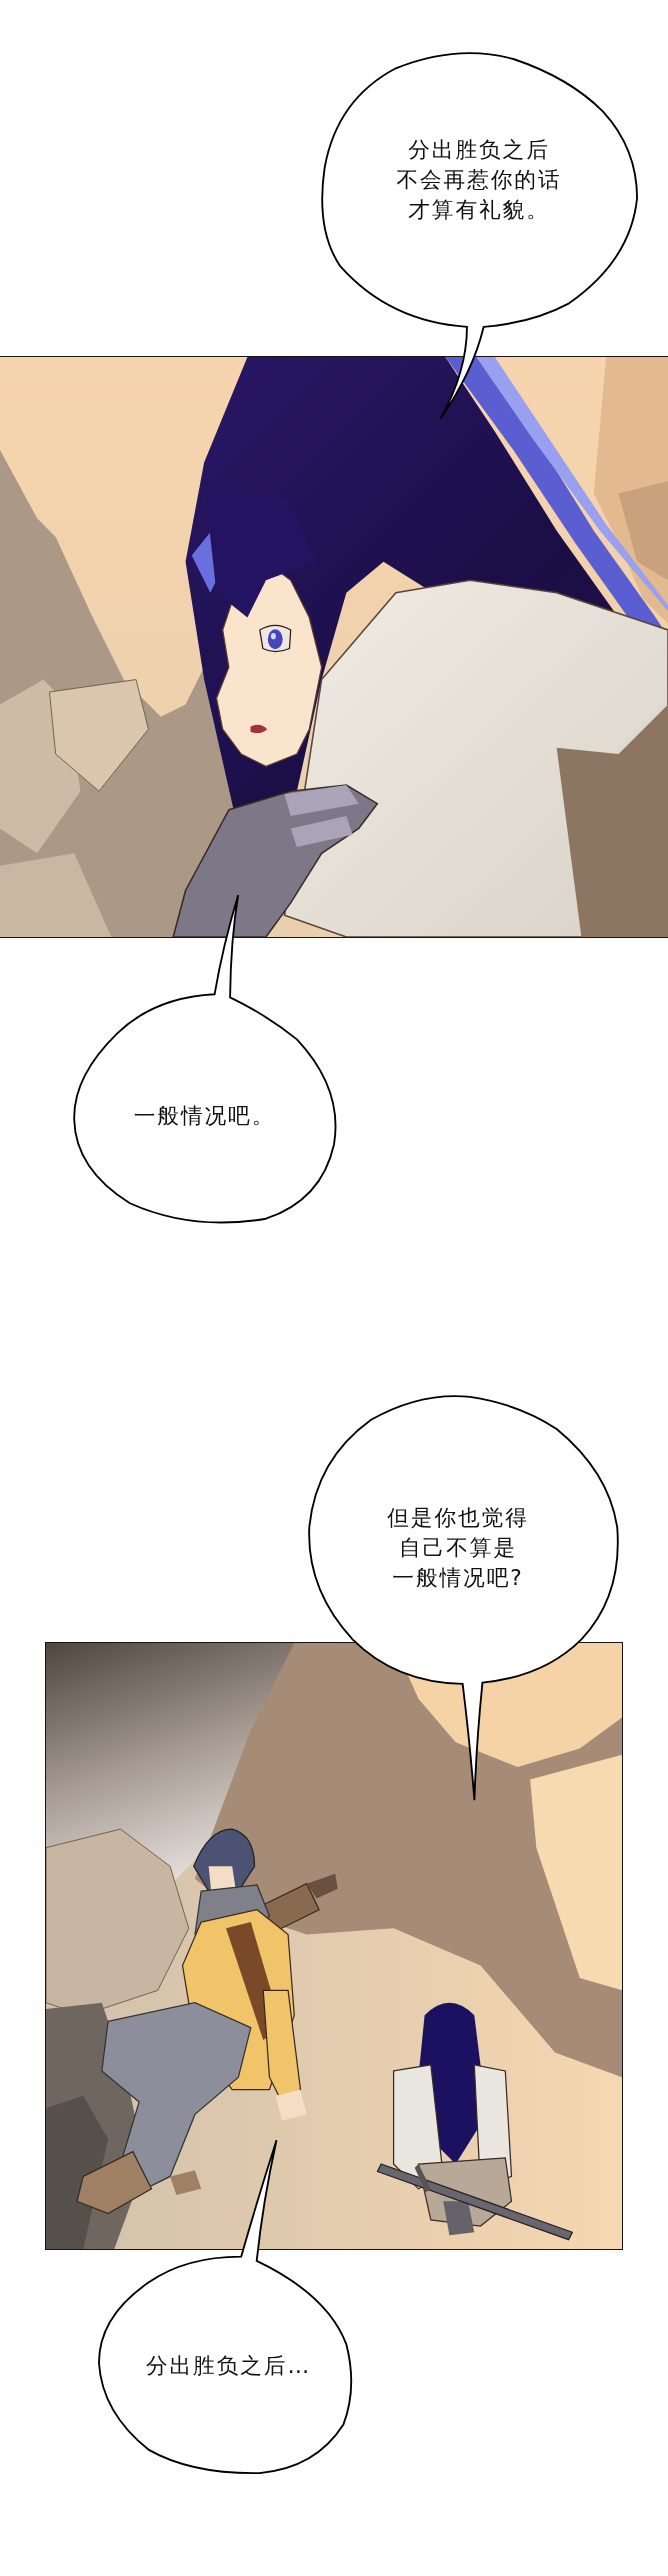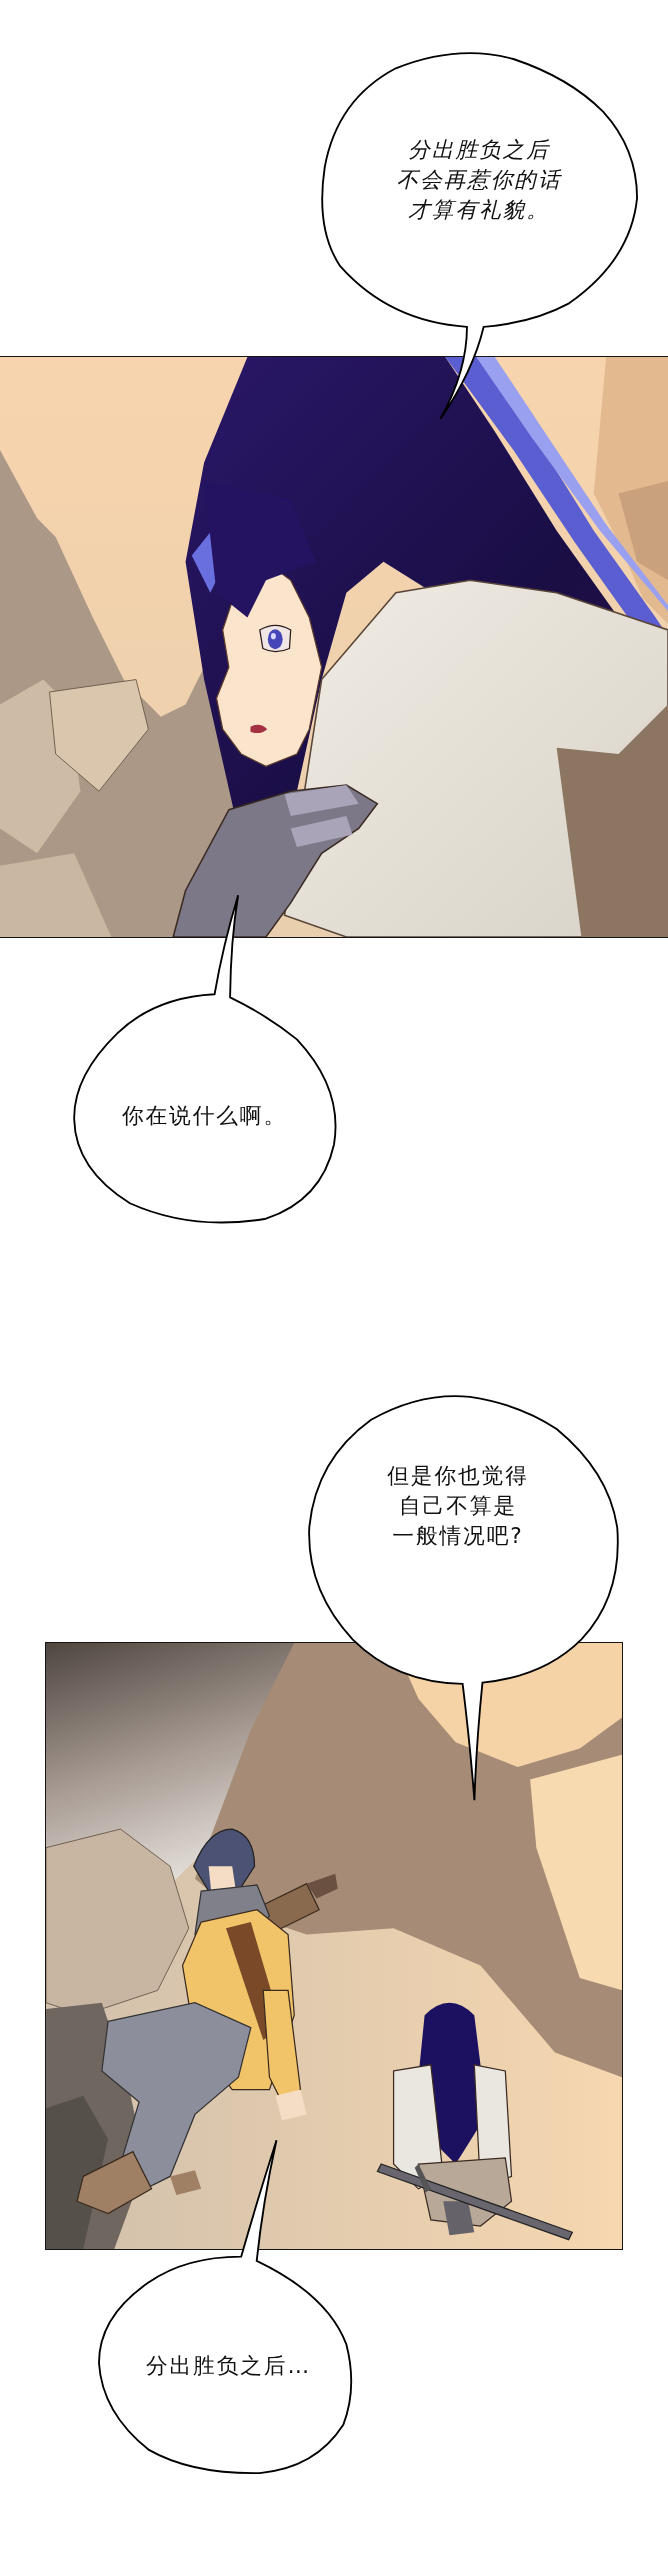--- a/index.html
+++ b/index.html
@@ -19,23 +19,23 @@
       position: absolute;
       color: #111111;
       font-family: "DejaVu Sans", sans-serif;
       font-size: 21.7px;
       line-height: 30px;
       text-align: center;
       letter-spacing: 1.9px;
       white-space: pre-line;
       pointer-events: auto;
     }
-    #bubble-1-text { left: 346px; top: 135px; width: 266px; font-style: italic; }
+    #bubble-1-text { left: 346px; top: 135px; width: 266px; }
     #bubble-2-text { left: 87px; top: 1101px; width: 235px; }
-    #bubble-3-text { left: 322px; top: 1461px; width: 272px; }
+    #bubble-3-text { left: 322px; top: 1503px; width: 272px; }
     #bubble-4-text { left: 105px; top: 2351px; width: 247px; }
   </style>
 </head>
 <body>
 
 <div class="page">
 
   <div class="panel" id="panel-1">
     <svg class="art" viewBox="0 0 1080 935" preserveAspectRatio="none">
       <defs>
@@ -146,21 +146,21 @@
       <path d="M347,1607 Q250,1612 190,1670 Q118,1740 120,1810 Q122,1890 210,1945 Q310,1990 430,1970 Q520,1940 540,1850 Q555,1760 480,1680 Q430,1640 372,1612 Q373,1520 385,1447 Q360,1530 347,1607 Z" fill="#ffffff" stroke="#000000" stroke-width="3"></path>
 
       <path d="M748,2722 Q640,2720 570,2650 Q496,2570 500,2470 Q510,2360 600,2295 Q680,2250 760,2258 Q840,2270 900,2310 Q985,2380 998,2470 Q1006,2580 940,2650 Q880,2710 780,2720 Q770,2820 767,2910 Q760,2820 748,2722 Z" fill="#ffffff" stroke="#000000" stroke-width="3"></path>
 
       <path d="M390,3648 Q300,3648 240,3690 Q160,3745 160,3820 Q165,3900 240,3960 Q310,4000 420,3998 Q510,3990 555,3920 Q578,3860 560,3790 Q530,3710 415,3655 Q425,3560 447,3460 Q415,3560 390,3648 Z" fill="#ffffff" stroke="#000000" stroke-width="3"></path>
     </svg>
 
     <div class="bubble-text" id="bubble-1-text">分出胜负之后
 不会再惹你的话
 才算有礼貌。</div>
-    <div class="bubble-text" id="bubble-2-text">你在说什么啊。</div>
+    <div class="bubble-text" id="bubble-2-text">一般情况吧。</div>
     <div class="bubble-text" id="bubble-3-text">但是你也觉得
 自己不算是
 一般情况吧?</div>
     <div class="bubble-text" id="bubble-4-text">分出胜负之后…</div>
   </div>
 
 </div>
 
 
 </body></html>

